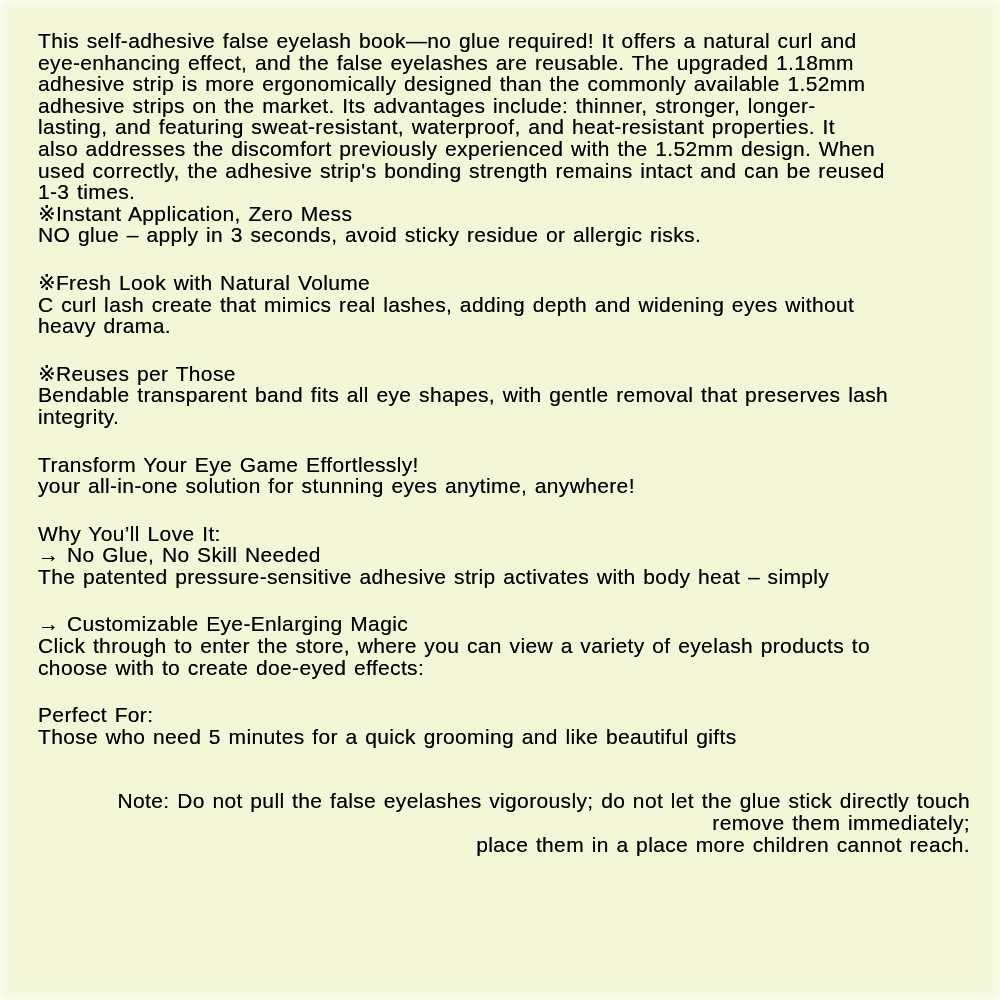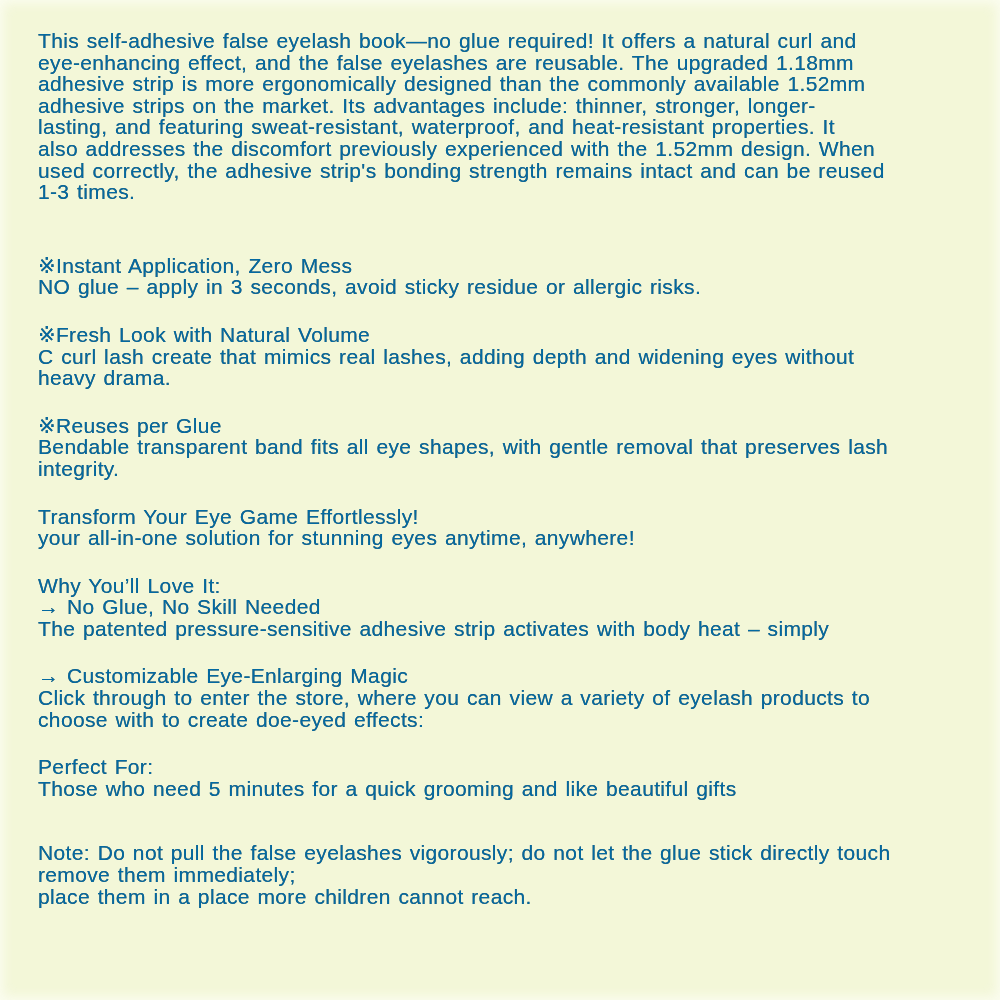--- a/index.html
+++ b/index.html
@@ -27,53 +27,53 @@
     font-size: 21px;
     line-height: 21.6px;
     letter-spacing: 0.35px;
     word-spacing: 1.5px;
     
     text-shadow: 0 0 0.5px rgba(20,20,20,0.65);
   }
   .block { margin: 0; }
   .block.gap-none   { margin-top: 0; }
   .block.gap-normal { margin-top: 26px; }
-  .block.gap-large  { margin-top: 52px; }
-  .block.gap-xlarge { margin-top: 43px; }
+  .block.gap-large  { }
+  .block.gap-xlarge { margin-top: 43px; text-align: right; }
   .line {
     display: block;
     white-space: pre;
   }
 </style>
 </head>
 <body style="background: rgb(243, 247, 216);">
 
 <div class="page">
-  <div class="content" style="color: #0369a1;">
+  <div class="content" style="color: #000000;">
       <p class="block gap-none">
         <span class="line">This self-adhesive false eyelash book—no glue required! It offers a natural curl and</span>
         <span class="line">eye-enhancing effect, and the false eyelashes are reusable. The upgraded 1.18mm</span>
         <span class="line">adhesive strip is more ergonomically designed than the commonly available 1.52mm</span>
         <span class="line">adhesive strips on the market. Its advantages include: thinner, stronger, longer-</span>
         <span class="line">lasting, and featuring sweat-resistant, waterproof, and heat-resistant properties. It</span>
         <span class="line">also addresses the discomfort previously experienced with the 1.52mm design. When</span>
         <span class="line">used correctly, the adhesive strip's bonding strength remains intact and can be reused</span>
         <span class="line">1-3 times.</span>
       </p>
       <p class="block gap-large">
         <span class="line">※Instant Application, Zero Mess</span>
         <span class="line">NO glue – apply in 3 seconds, avoid sticky residue or allergic risks.</span>
       </p>
       <p class="block gap-normal">
         <span class="line">※Fresh Look with Natural Volume</span>
         <span class="line">C curl lash create that mimics real lashes, adding depth and widening eyes without</span>
         <span class="line">heavy drama.</span>
       </p>
       <p class="block gap-normal">
-        <span class="line">※Reuses per Glue</span>
+        <span class="line">※Reuses per Those</span>
         <span class="line">Bendable transparent band fits all eye shapes, with gentle removal that preserves lash</span>
         <span class="line">integrity.</span>
       </p>
       <p class="block gap-normal">
         <span class="line">Transform Your Eye Game Effortlessly!</span>
         <span class="line">your all-in-one solution for stunning eyes anytime, anywhere!</span>
       </p>
       <p class="block gap-normal">
         <span class="line">Why You’ll Love It:</span>
         <span class="line">→ No Glue, No Skill Needed</span>

